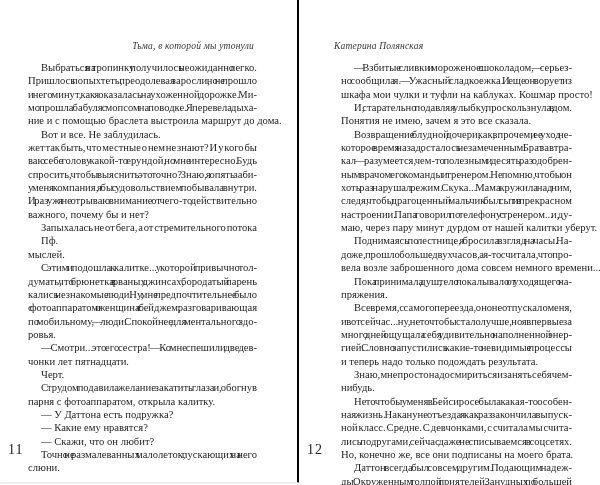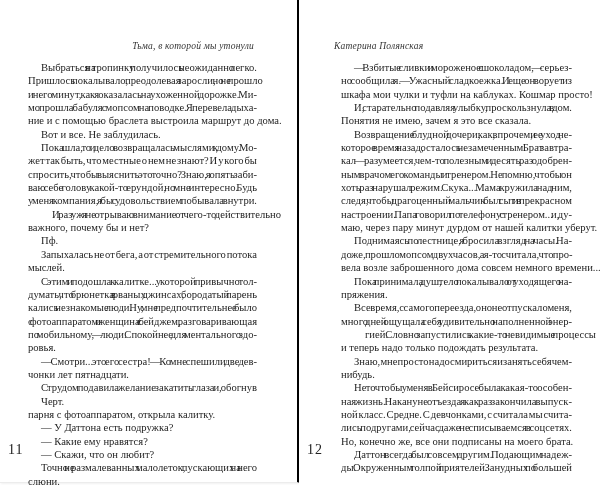--- a/index.html
+++ b/index.html
@@ -39,45 +39,44 @@
     font-size:14px; color:#222; letter-spacing:1px;margin-left:8px;
   }
 </style>
 </head>
 <body>
 
 <div id="page-left" class="page">
   <div class="running-head">Тьма, в которой мы утонули</div>
   <div class="body-text" id="left-body">
       <span class="line indent" style="white-space: nowrap; word-spacing: -6.68125px;"><span>Выбраться на тропинку получилось неожиданно легко.</span></span>
-      <span class="line" style="white-space: nowrap; word-spacing: -5.71875px;"><span>Пришлось покалывало, преодолевая заросли, но не прошло</span></span>
+      <span class="line" style="white-space: nowrap; word-spacing: -5.71875px;"><span>Пришлось попыхтеть, преодолевая заросли, но не прошло</span></span>
       <span class="line" style="white-space: nowrap; word-spacing: -3.70486px;"><span>и него минут, как я оказалась на ухоженной дорожке. Ми-</span></span>
       <span class="line" style="white-space: nowrap; word-spacing: -3.55903px;"><span>мо прошла бабуля с мопсом на поводке. Я перевела дыха-</span></span>
       <span class="line last" style="white-space: nowrap;">ние и с помощью браслета выстроила маршрут до дома.</span>
       <span class="line indent last" style="white-space: nowrap;">Вот и все. Не заблудилась.</span>
-      <span class="line indent" style="white-space: nowrap; word-spacing: -4.17188px;"><span>Пока шла, то и дело возвращалась мыслями к дому. Мо-</span></span>
       <span class="line" style="white-space: nowrap; word-spacing: -1.77344px;"><span>жет так быть, что местные о нем не знают? И у кого бы</span></span>
+      <span class="line" style="white-space: nowrap; word-spacing: -4.41016px;"><span>ваю себе голову какой-то ерундой, но мне интересно. Будь</span></span>
       <span class="line" style="white-space: nowrap; word-spacing: -3.84375px;"><span>спросить, чтобы выяснить это точно? Знаю, я опять заби-</span></span>
-      <span class="line" style="white-space: nowrap; word-spacing: -4.41016px;"><span>ваю себе голову какой-то ерундой, но мне интересно. Будь</span></span>
       <span class="line" style="white-space: nowrap; word-spacing: -3.94336px;"><span>у меня компания, я бы с удовольствием побывала внутри.</span></span>
-      <span class="line" style="white-space: nowrap; word-spacing: -4.06771px; margin-left: 24px;"><span>И раз уж я не отрываю внимание от чего-то действительно</span></span>
+      <span class="line" style="white-space: nowrap; word-spacing: -4.06771px;"><span>И раз уж я не отрываю внимание от чего-то действительно</span></span>
       <span class="line last" style="white-space: nowrap;">важного, почему бы и нет?</span>
+      <span class="line indent" style="white-space: nowrap; word-spacing: -1.84375px;"><span>Запыхалась не от бега, а от стремительного потока</span></span>
       <span class="line indent last" style="white-space: nowrap;">Пф.</span>
-      <span class="line indent" style="white-space: nowrap; word-spacing: -1.84375px;"><span>Запыхалась не от бега, а от стремительного потока</span></span>
       <span class="line last" style="white-space: nowrap;">мыслей.</span>
       <span class="line indent" style="white-space: nowrap; word-spacing: -3.81076px;"><span>С этим и подошла к калитке... у которой привычно тол-</span></span>
       <span class="line" style="white-space: nowrap; word-spacing: -5.74554px;"><span>думать, что брюнетка в рваных джинсах, бородатый парень</span></span>
       <span class="line" style="white-space: nowrap; word-spacing: -5.54688px;"><span>кались незнакомые люди. Ну, мне предпочтительнее было</span></span>
       <span class="line" style="white-space: nowrap; word-spacing: -5.61458px;"><span>с фотоаппаратом и женщина с бейджем, разговаривающая</span></span>
       <span class="line" style="white-space: nowrap; word-spacing: -4.93304px;"><span>по мобильному, — люди. Спокойнее для ментального здо-</span></span>
       <span class="line last" style="white-space: nowrap;">ровья.</span>
       <span class="line indent" style="white-space: nowrap; word-spacing: -3.78906px;"><span>— Смотри... это его сестра! — Ко мне спешили две дев-</span></span>
       <span class="line last" style="white-space: nowrap;">чонки лет пятнадцати.</span>
+      <span class="line indent last" style="white-space: nowrap;">Черт.</span>
       <span class="line indent" style="white-space: nowrap; word-spacing: -3.71875px;"><span>С трудом подавила желание закатить глаза и, обогнув</span></span>
-      <span class="line indent last" style="white-space: nowrap;">Черт.</span>
       <span class="line last" style="white-space: nowrap;">парня с фотоаппаратом, открыла калитку.</span>
       <span class="line indent last" style="white-space: nowrap;">— У Даттона есть подружка?</span>
       <span class="line indent last" style="white-space: nowrap;">— Какие ему нравятся?</span>
       <span class="line indent last" style="white-space: nowrap;">— Скажи, что он любит?</span>
       <span class="line indent" style="white-space: nowrap; word-spacing: -6.33073px;"><span>Точно не размалеванных малолеток, пускающих на него</span></span>
       <span class="line last" style="white-space: nowrap;">слюни.</span>
     </div>
   <div class="folio">11</div>
 </div>
 
@@ -91,27 +90,28 @@
       <span class="line last" style="white-space: nowrap;">Понятия не имею, зачем я это все сказала.</span>
       <span class="line indent" style="white-space: nowrap; word-spacing: -5.27148px;"><span>Возвращение блудной дочери, как, впрочем, и ее уход не-</span></span>
       <span class="line" style="white-space: nowrap; word-spacing: -5.77604px;"><span>которое время назад, осталось незамеченным. Брат завтра-</span></span>
       <span class="line" style="white-space: nowrap; word-spacing: -4.03125px;"><span>кал — разумеется, чем-то полезным и десять раз одобрен-</span></span>
       <span class="line" style="white-space: nowrap; word-spacing: -3.61285px;"><span>ным врачом его команды и тренером. Не помню, чтобы он</span></span>
       <span class="line" style="white-space: nowrap; word-spacing: -3.83008px;"><span>хоть раз нарушал режим. Скука... Мама кружила над ним,</span></span>
       <span class="line" style="white-space: nowrap; word-spacing: -4.91602px;"><span>следя, чтобы драгоценный мальчик был сыт и в прекрасном</span></span>
       <span class="line" style="white-space: nowrap; word-spacing: -4.3125px;"><span>настроении. Папа говорил по телефону с тренером... и, ду-</span></span>
       <span class="line last" style="white-space: nowrap;">маю, через пару минут дурдом от нашей калитки уберут.</span>
       <span class="line indent" style="white-space: nowrap; word-spacing: -4.24805px;"><span>Поднимаясь по лестнице, я бросила взгляд на часы. На-</span></span>
-      <span class="line" style="white-space: nowrap; word-spacing: -3.30156px;"><span>до же, прошло мопсом двух часов, а я-то считала, что про-</span></span>
+      <span class="line" style="white-space: nowrap; word-spacing: -3.30156px;"><span>до же, прошло больше двух часов, а я-то считала, что про-</span></span>
       <span class="line last" style="white-space: nowrap;">вела возле заброшенного дома совсем немного времени...</span>
       <span class="line indent" style="white-space: nowrap; word-spacing: -5.53348px;"><span>Пока принимала душ, тело покалывало от уходящего на-</span></span>
       <span class="line last" style="white-space: nowrap;">пряжения.</span>
       <span class="line indent" style="white-space: nowrap; word-spacing: -2.95312px;"><span>Все время, с самого переезда, оно не отпускало меня,</span></span>
+      <span class="line" style="white-space: nowrap; word-spacing: -3.15495px;"><span>и вот сейчас... ну, не то чтобы стало лучше, но я впервые за</span></span>
       <span class="line" style="white-space: nowrap; word-spacing: -5.6901px;"><span>много дней ощущала себя удивительно наполненной энер-</span></span>
-      <span class="line" style="white-space: nowrap; word-spacing: -5.33437px; margin-left: 24px;"><span>гией. Словно запустились какие-то невидимые процессы</span></span>
+      <span class="line" style="white-space: nowrap; word-spacing: -5.33437px;"><span>гией. Словно запустились какие-то невидимые процессы</span></span>
       <span class="line last" style="white-space: nowrap;">и теперь надо только подождать результата.</span>
       <span class="line indent" style="white-space: nowrap; word-spacing: -2.50195px;"><span>Знаю, мне просто надо смириться и занять себя чем-</span></span>
       <span class="line last" style="white-space: nowrap;">нибудь.</span>
       <span class="line indent" style="white-space: nowrap; word-spacing: -3.31597px;"><span>Не то чтобы у меня в Бейсиросе была какая-то особен-</span></span>
       <span class="line" style="white-space: nowrap; word-spacing: -3.64062px;"><span>ная жизнь. Накануне отъезда я как раз закончила выпуск-</span></span>
       <span class="line" style="white-space: nowrap; word-spacing: -2.93164px;"><span>ной класс. Средне. С девчонками, с считала мы счита-</span></span>
       <span class="line" style="white-space: nowrap; word-spacing: -3.83036px;"><span>лись подругами, сейчас даже не списываемся в соцсетях.</span></span>
       <span class="line last" style="white-space: nowrap;">Но, конечно же, все они подписаны на моего брата.</span>
       <span class="line indent" style="white-space: nowrap; word-spacing: -4.11458px;"><span>Даттон всегда был совсем другим. Подающим надеж-</span></span>
       <span class="line" style="white-space: nowrap; word-spacing: -5.8099px;"><span>ды. Окруженным толпой приятелей. Занудных по большей</span></span>

